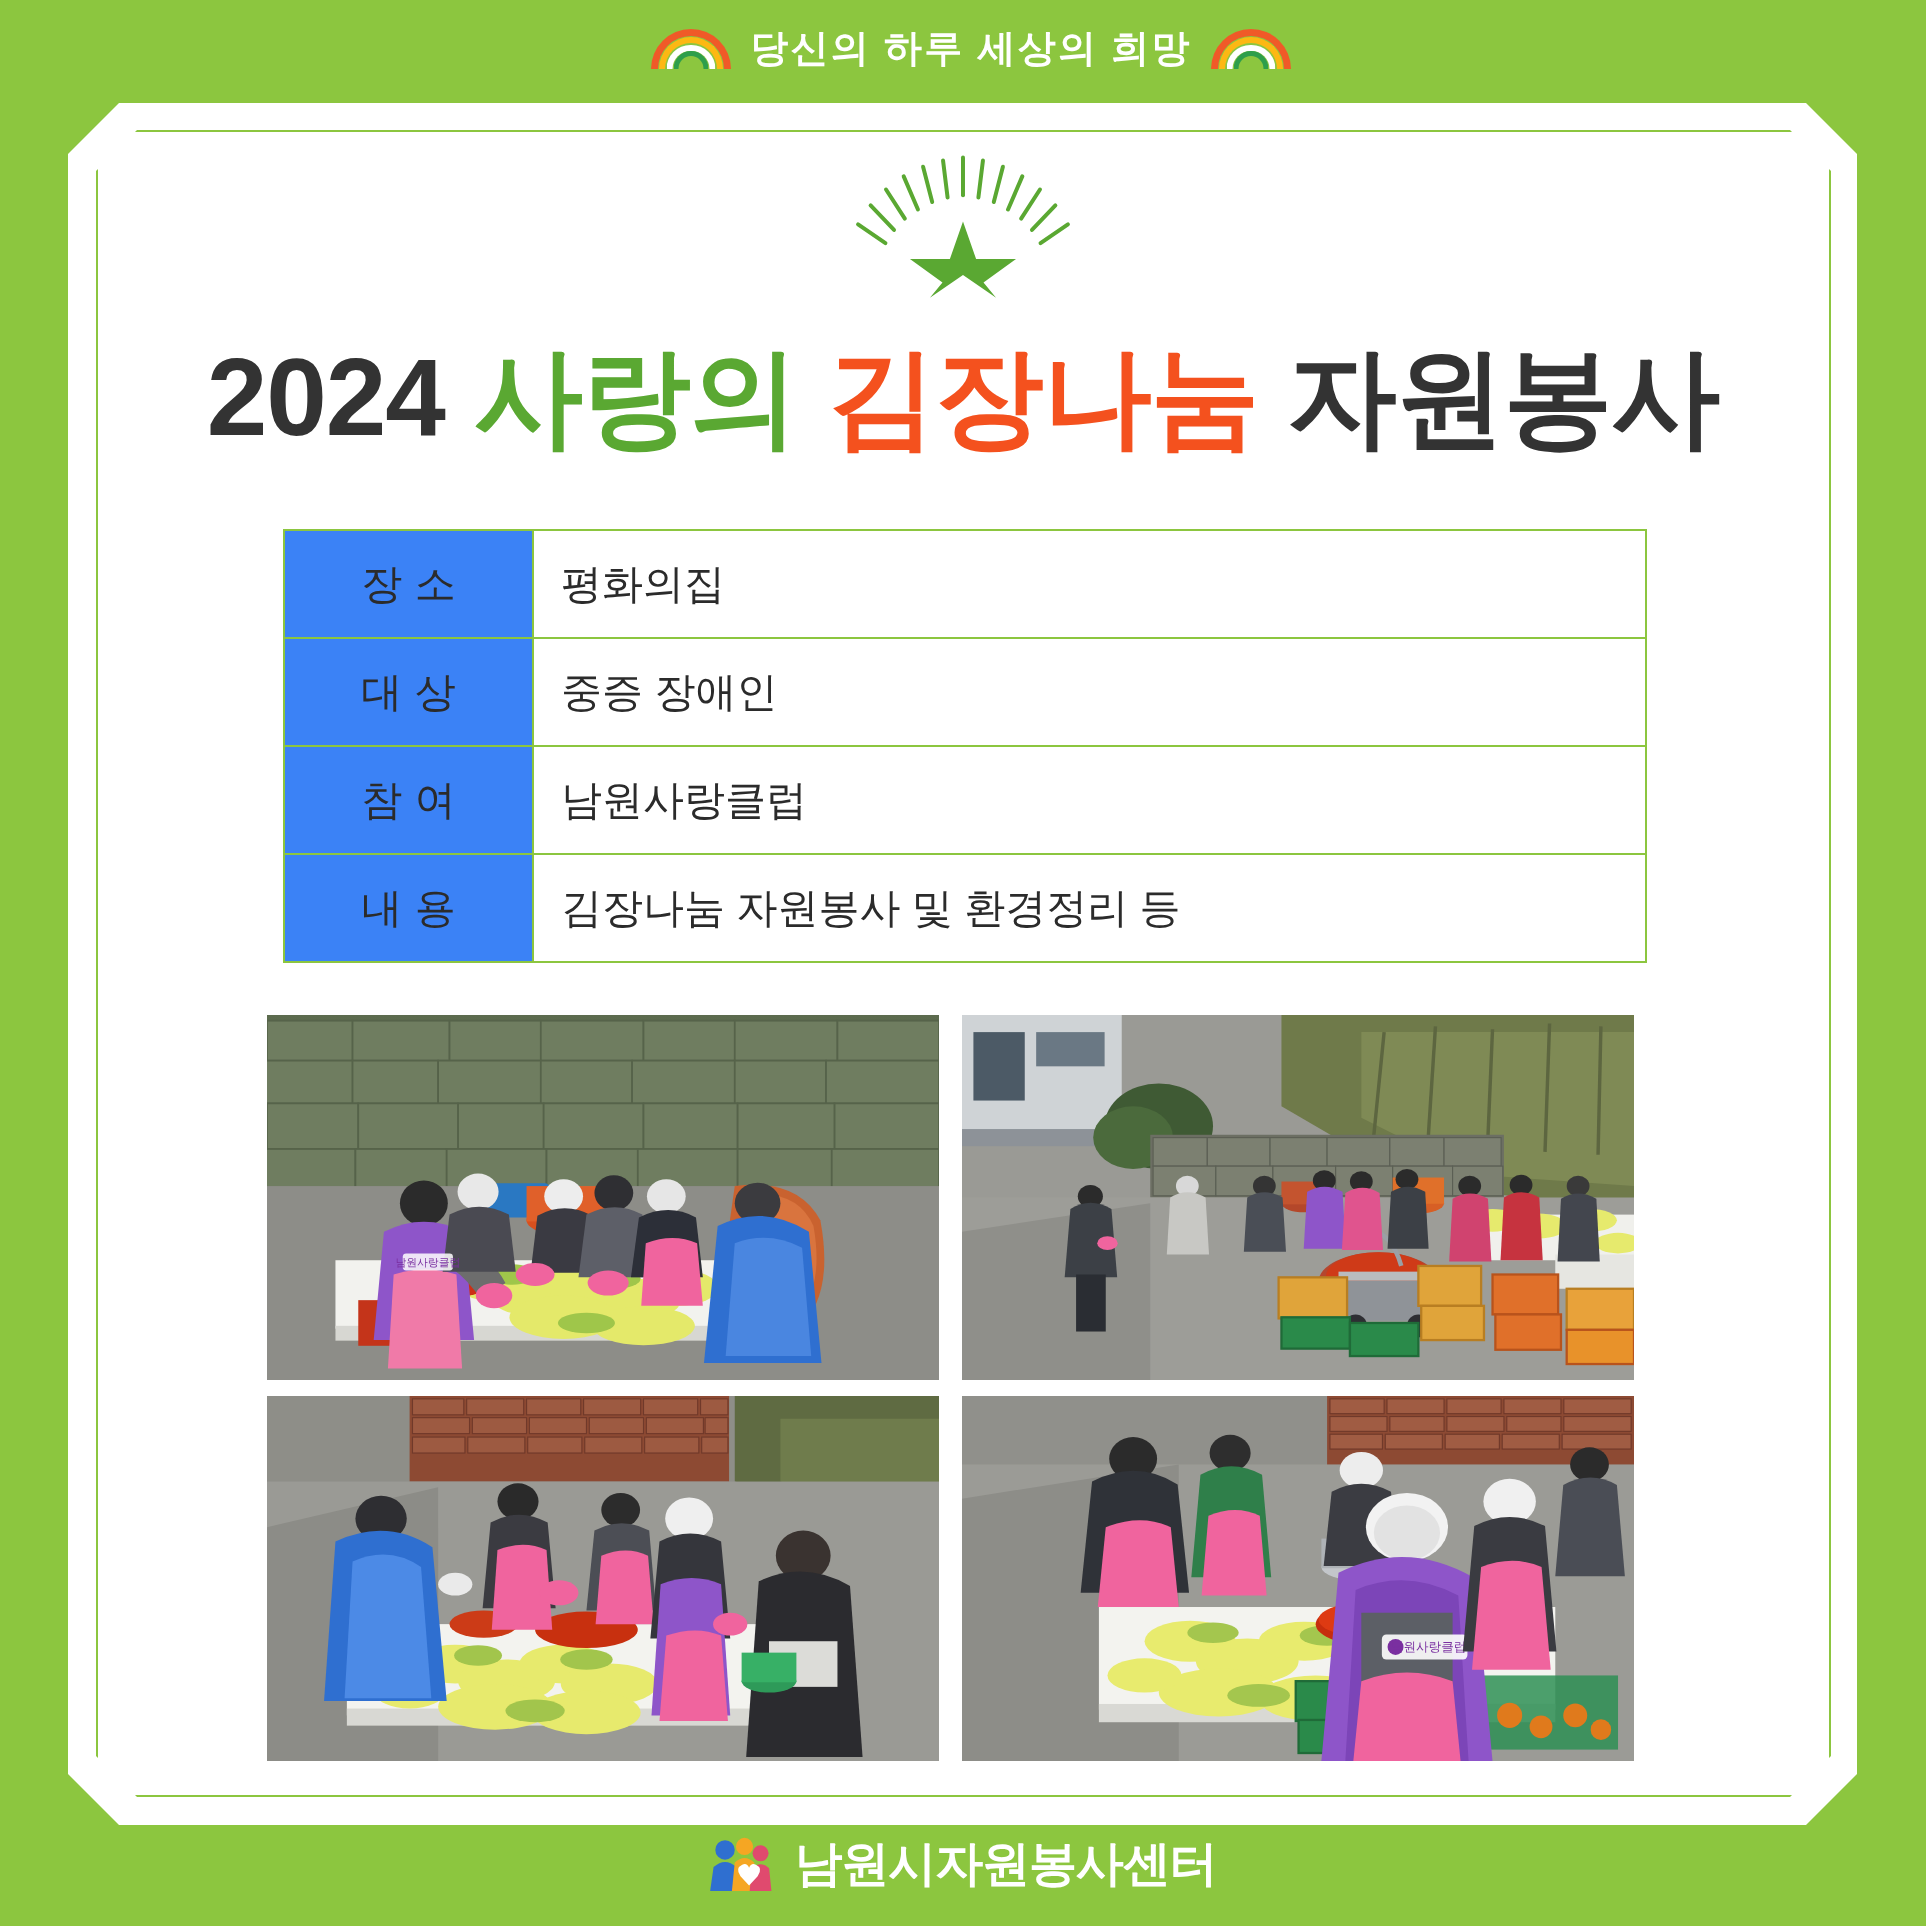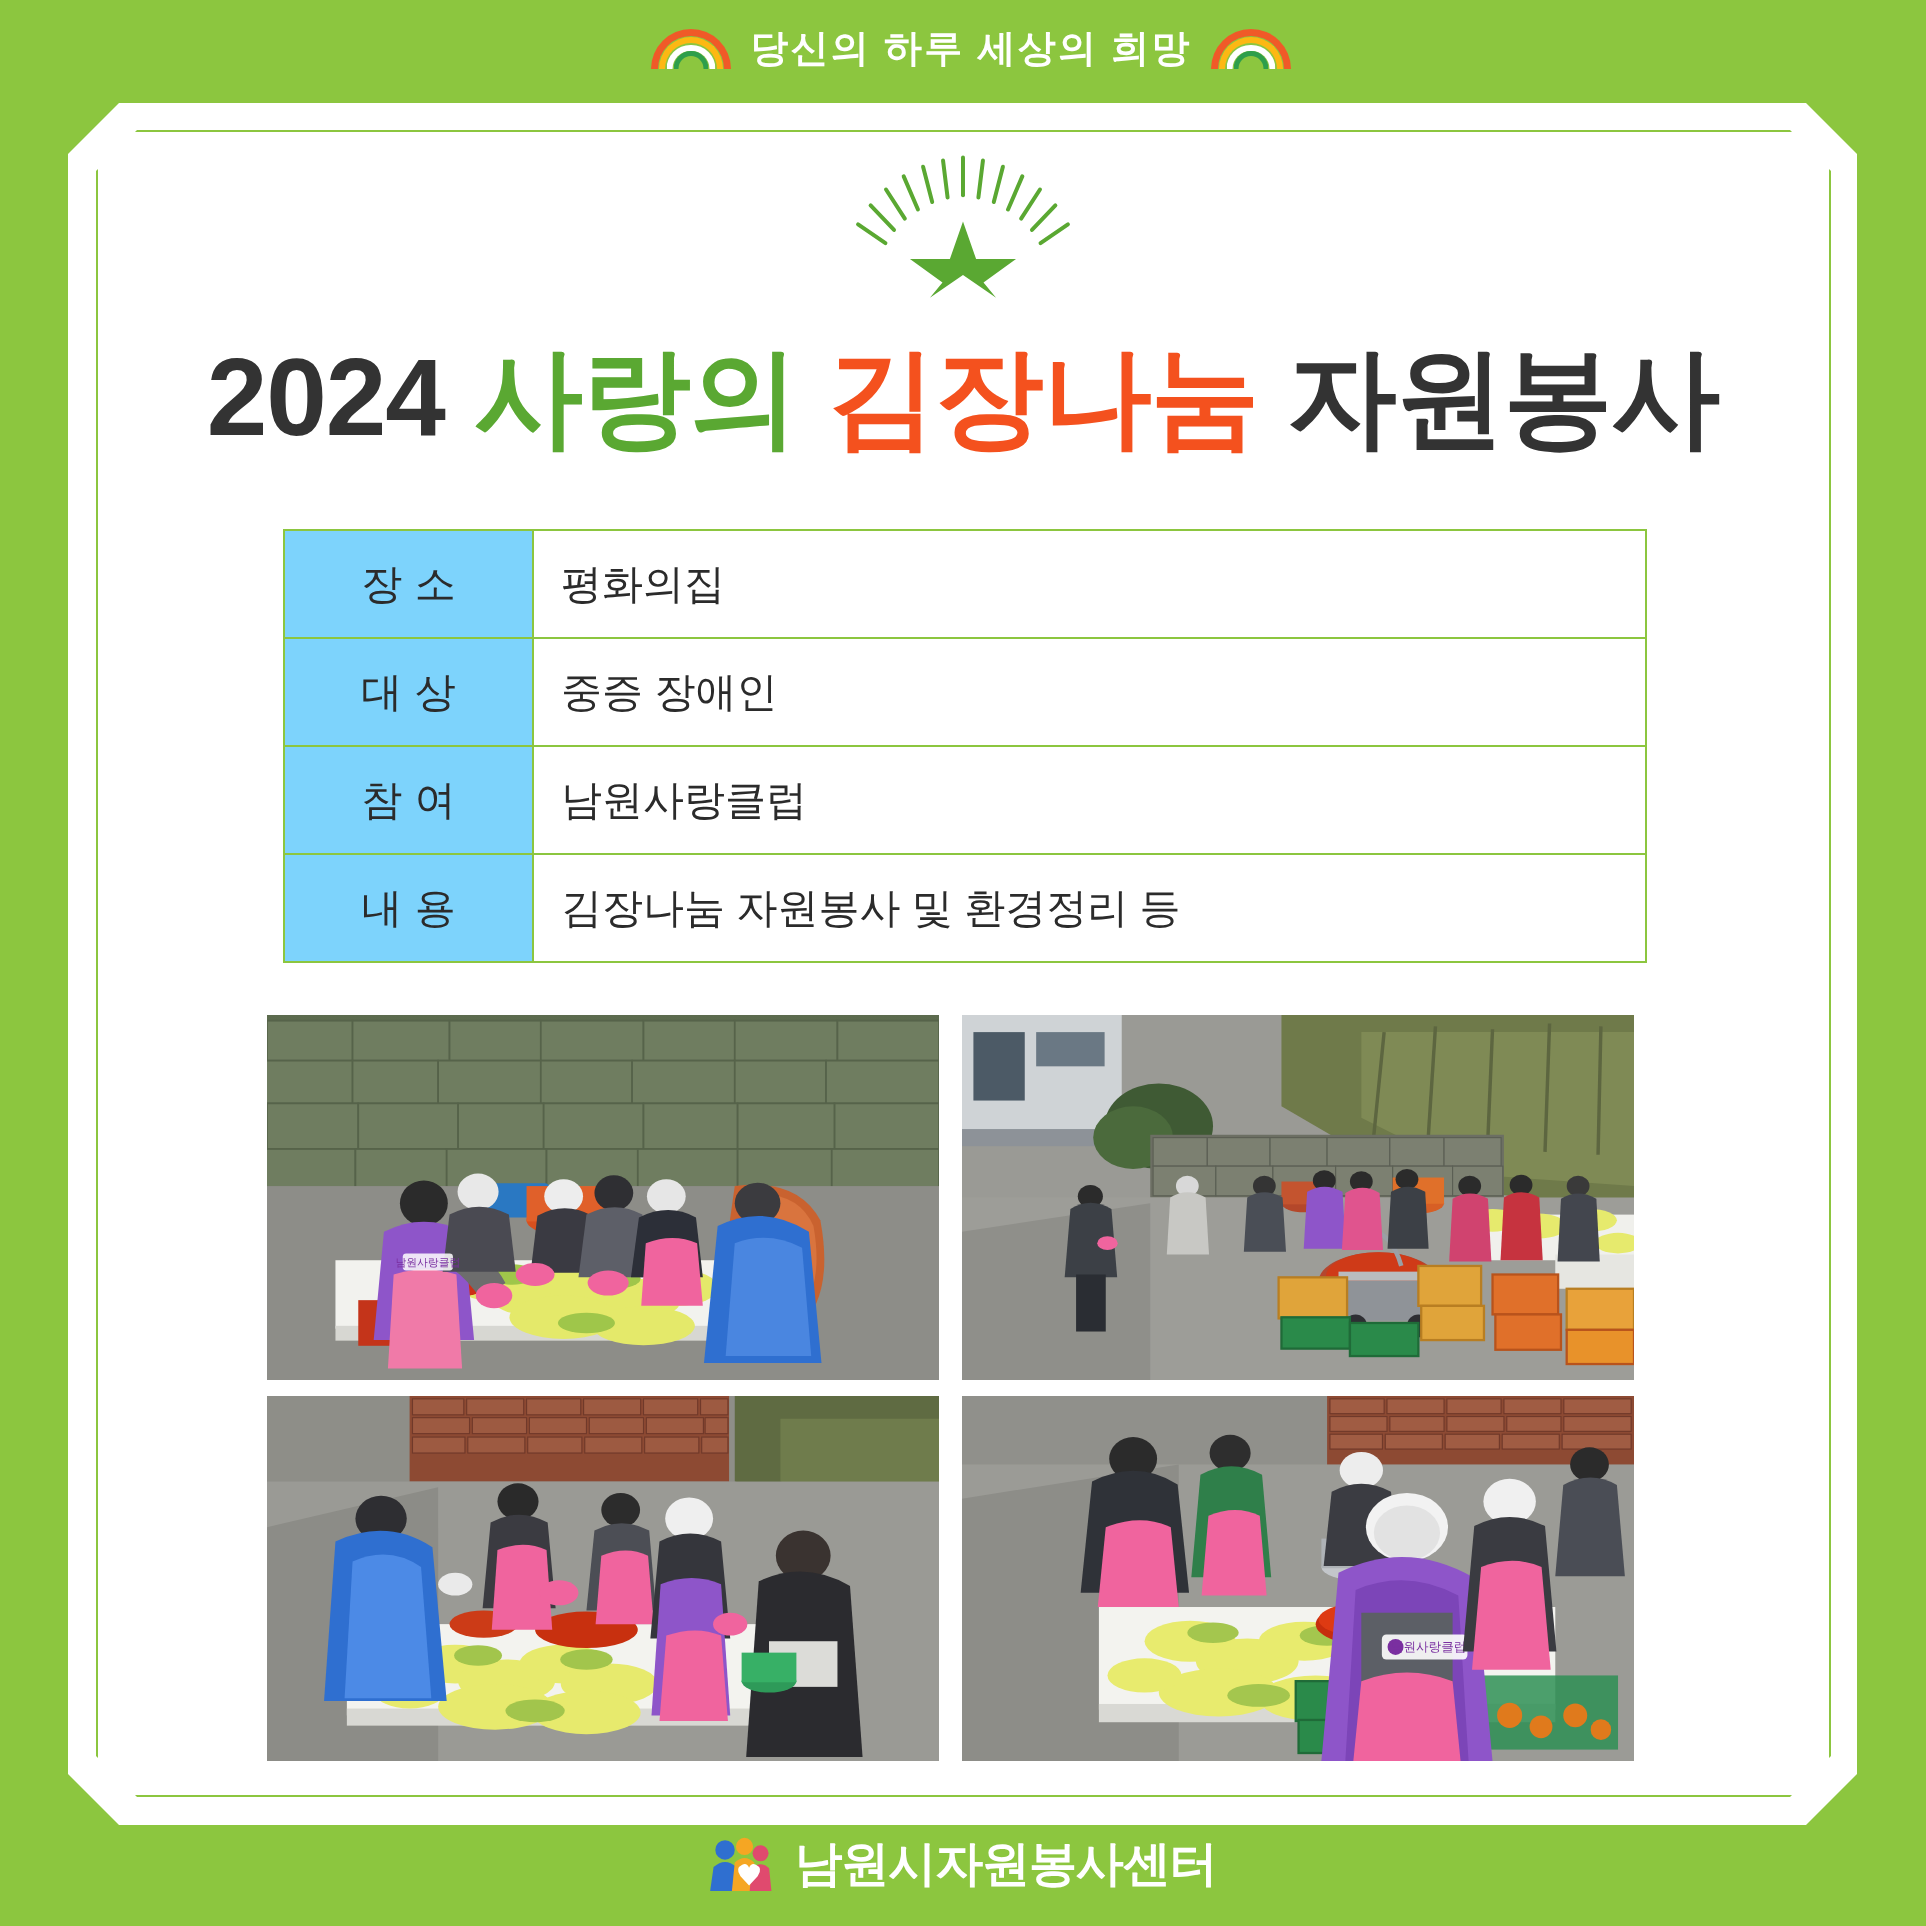--- a/index.html
+++ b/index.html
@@ -119,21 +119,21 @@
     border-collapse: collapse;
     table-layout: fixed;
   }
   .info-table td {
     border: 2.3px solid #8cc63f;
     height: 104px;
     vertical-align: middle;
   }
   .info-table td.label {
     width: 245px;
-    background: #7dd3fc;
+    background: #3b82f6;
     text-align: center;
     font-size: 41px;
     color: #2b2b2b;
     letter-spacing: 12.5px;
     text-indent: 12.5px;
   }
   .info-table td.value {
     padding-left: 27px;
     font-size: 41px;
     color: #2b2b2b;

